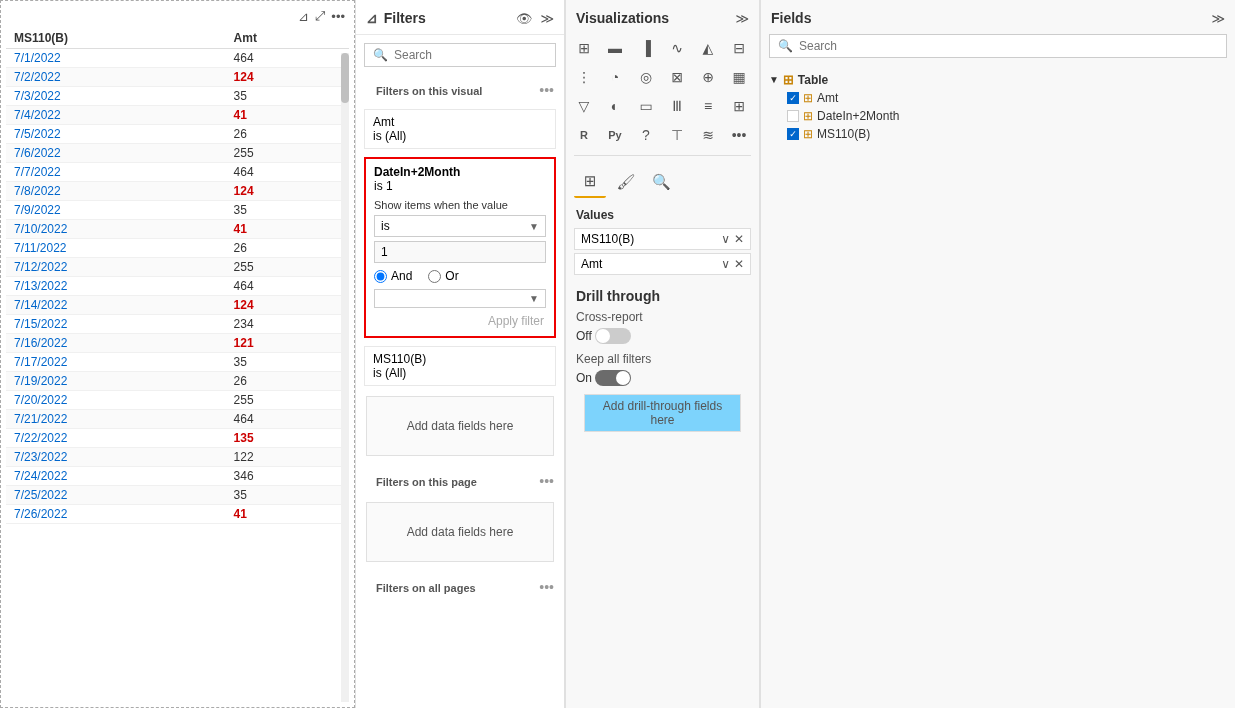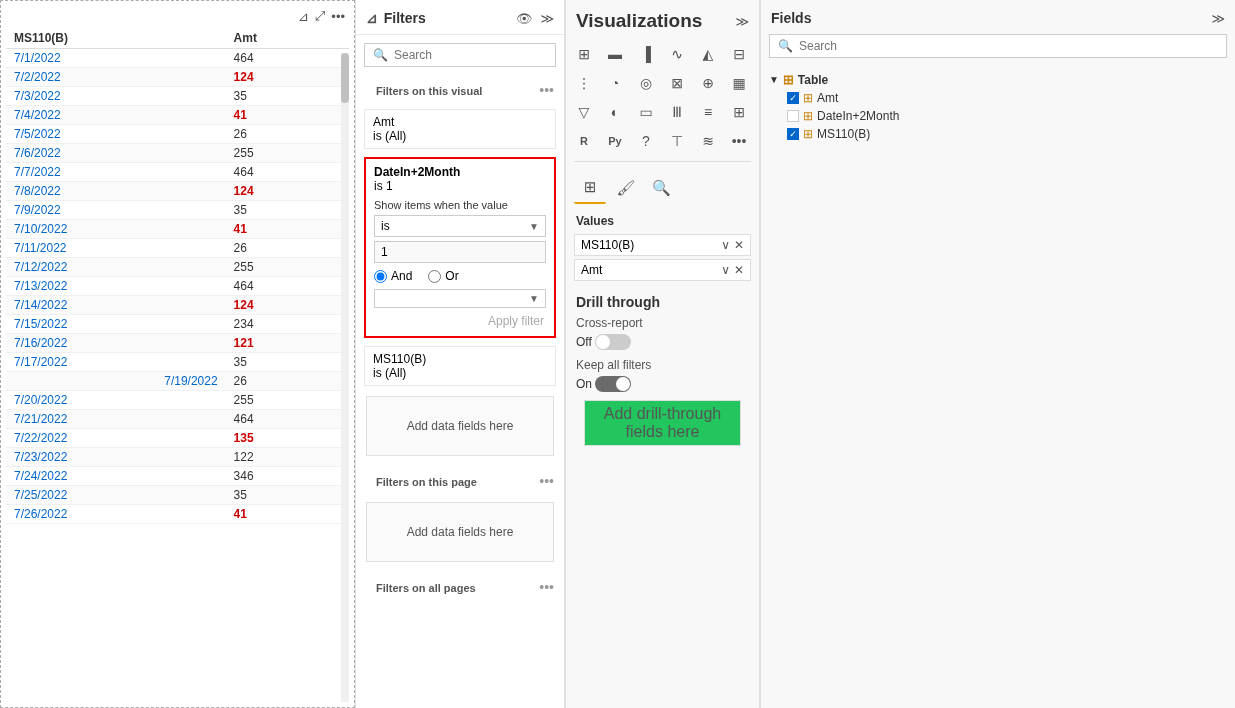--- a/index.html
+++ b/index.html
@@ -213,21 +213,21 @@
       padding: 0;
       overflow: hidden;
     }
     .viz-header {
       display: flex;
       align-items: center;
       justify-content: space-between;
       padding: 10px 10px 8px;
     }
     .viz-title {
-      font-size: 19px;
+      font-size: 14px;
       font-weight: 600;
       color: #333;
     }
     .viz-icons-grid {
       display: grid;
       grid-template-columns: repeat(6, 1fr);
       padding: 0 4px;
       gap: 1px;
     }
     .viz-icon-cell {
@@ -330,22 +330,22 @@
     .toggle-label {
       font-size: 12px;
       color: #333;
     }
     .add-drill-btn {
       margin: 4px 8px;
       border: 1px solid #ddd;
       padding: 4px 8px;
       text-align: center;
       color: #555;
-      font-size: 16px;
-      background: #22c55e;
+      font-size: 12px;
+      background: #7dd3fc;
       cursor: pointer;
     }
 
     
     .fields-panel {
       flex: 1;
       background: #f8f8f8;
       border-left: 1px solid #e0e0e0;
       display: flex;
       flex-direction: column;
@@ -513,21 +513,21 @@
           </tr>
           <tr>
             <td style="color: rgb(0, 102, 204);">7/16/2022</td>
             <td style="color: rgb(204, 0, 0); font-weight: 600;">121</td>
           </tr>
           <tr>
             <td style="color: rgb(0, 102, 204);">7/17/2022</td>
             <td>35</td>
           </tr>
           <tr>
-            <td style="color: rgb(0, 102, 204); text-align: right;">7/19/2022</td>
+            <td style="color: rgb(0, 102, 204);">7/19/2022</td>
             <td>26</td>
           </tr>
           <tr>
             <td style="color: rgb(0, 102, 204);">7/20/2022</td>
             <td>255</td>
           </tr>
           <tr>
             <td style="color: rgb(0, 102, 204);">7/21/2022</td>
             <td>464</td>
           </tr>

